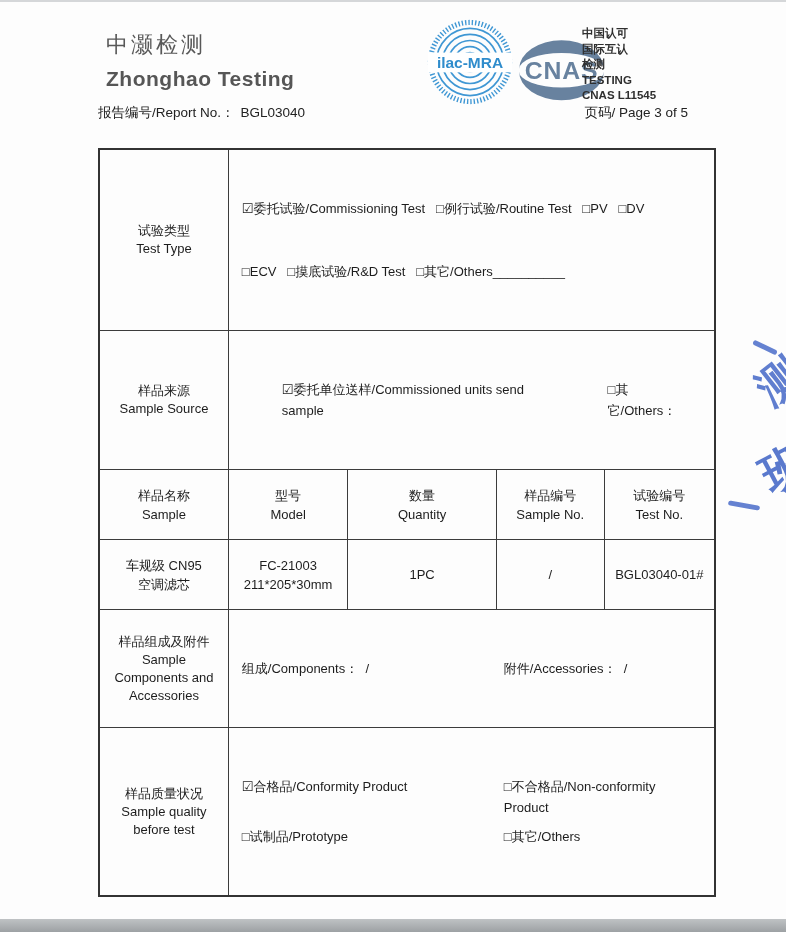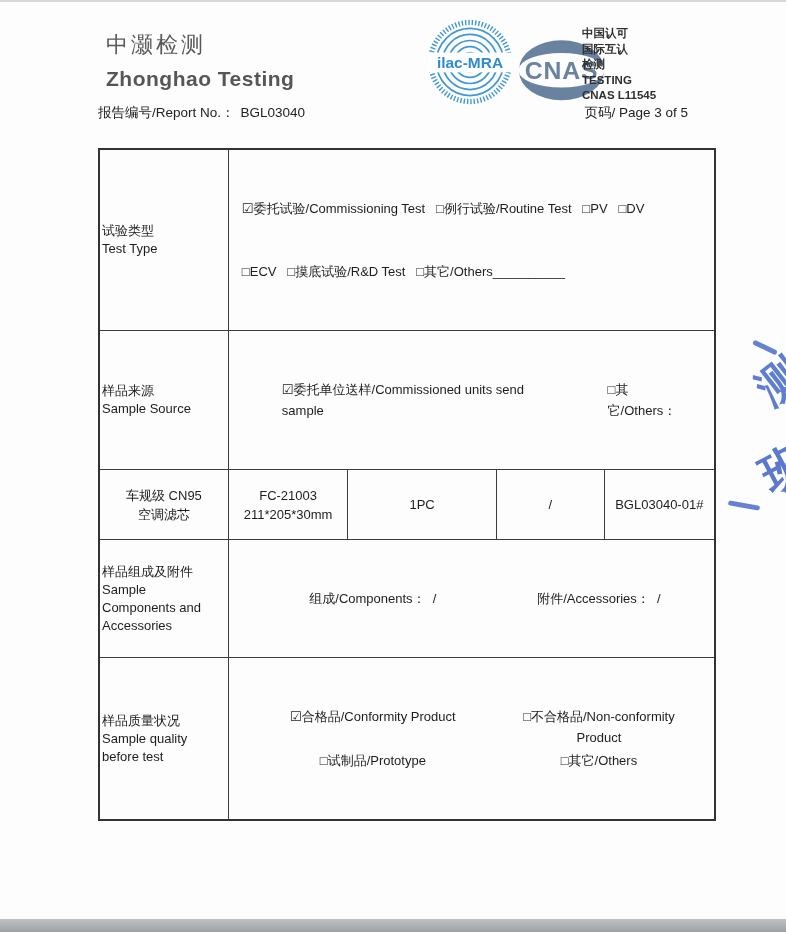--- a/index.html
+++ b/index.html
@@ -26,24 +26,24 @@
   .meta{position:absolute;left:98px;top:104px;width:618px;display:flex;
     justify-content:space-between;font-size:13.5px;color:#222;gap:24px;}
   .meta .rn-val{margin-left:6px;}
   .meta .pg{margin-right:28px;}
   
   table.report{position:absolute;left:98px;top:148px;width:618px;
     border-collapse:collapse;table-layout:fixed;
     border:2px solid #333;}
   table.report td{border:1px solid #3c3c3c;font-size:13px;color:#1d1d1d;
     vertical-align:middle;}
-  td.lbl{line-height:18px;padding:3px 2px;margin-top:14px;}
+  td.lbl{text-align:center;line-height:18px;padding:3px 2px;margin-top:14px;}
   td.ct{padding:6px 20px 6px 13px;white-space:pre-wrap;line-height:21px;}
   td.cc{text-align:center;line-height:19px;padding:3px 2px;}
-  .two-col{display:grid;grid-template-columns:262px auto;row-gap:2px;text-align:center;}
+  .two-col{display:grid;grid-template-columns:262px auto;row-gap:8px;}
   .pack-line{display:flex;align-items:center;}
   .pack-line .no{margin-left:62px;}
   .src-line{display:flex;align-items:center;margin-left:40px;}
   .src-line .oth{margin-left:48px;}
   
   .stamp-a{position:absolute;top:352px;right:-16px;font-size:44px;color:#3e63c5;
     transform:rotate(-38deg);opacity:.82;font-weight:bold;}
   .stamp-b{position:absolute;top:438px;right:-22px;font-size:46px;color:#3e63c5;
     transform:rotate(-28deg);opacity:.85;font-weight:bold;}
   .stamp-dash{position:absolute;background:#3e63c5;border-radius:3px;opacity:.8;}
@@ -123,20 +123,42 @@
         <div>Sample Source</div>
       </td>
       <td class="ct" colspan="4">
         <div class="src-line">
           <span>☑委托单位送样/Commissioned units send sample</span>
           <span class="oth">□其它/Others：</span>
         </div>
       </td>
     </tr>
 
+    <tr style="height:70px">
+      <td class="cc">
+        <div>样品名称</div>
+        <div>Sample</div>
+      </td>
+      <td class="cc">
+        <div>型号</div>
+        <div>Model</div>
+      </td>
+      <td class="cc">
+        <div>数量</div>
+        <div>Quantity</div>
+      </td>
+      <td class="cc">
+        <div>样品编号</div>
+        <div>Sample No.</div>
+      </td>
+      <td class="cc">
+        <div>试验编号</div>
+        <div>Test No.</div>
+      </td>
+    </tr>
 
     <tr style="height:70px">
       <td class="cc">
         <div>车规级 CN95</div>
         <div>空调滤芯</div>
       </td>
       <td class="cc">
         <div>FC-21003</div>
         <div>211*205*30mm</div>
       </td>

